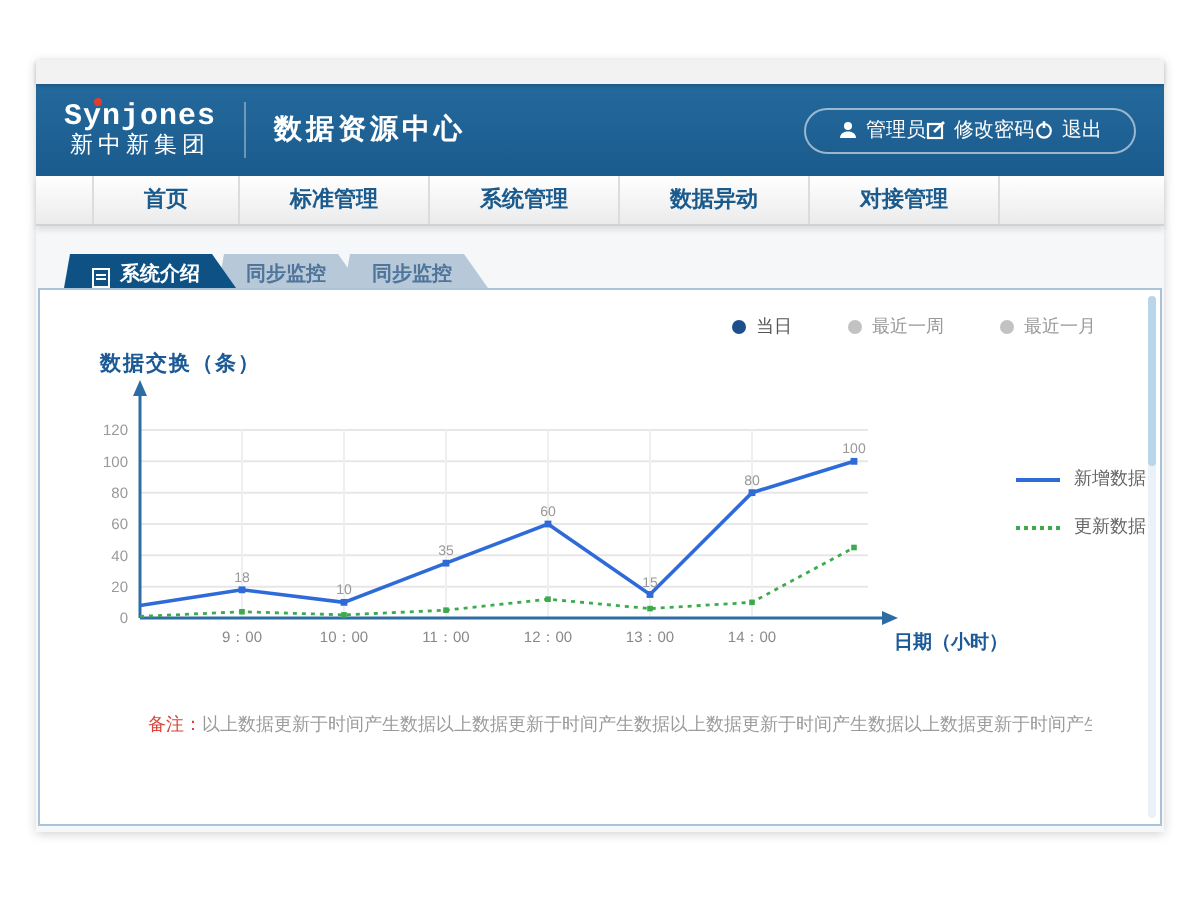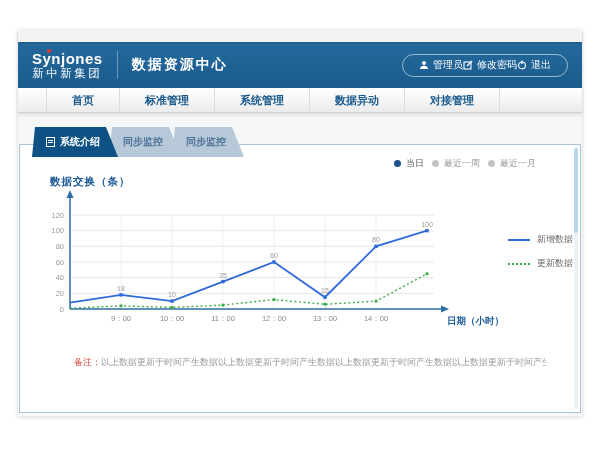--- a/index.html
+++ b/index.html
@@ -3,45 +3,45 @@
 <meta charset="utf-8">
 <style>
   html,body{margin:0;padding:0;background:#fff;}
   body{font-family:"Liberation Sans","DejaVu Sans",sans-serif;}
   .stage{position:relative;width:600px;height:450px;background:#fff;overflow:hidden;}
   .window{position:absolute;left:18px;top:30px;width:564px;height:386px;background:#f6f7f8;box-shadow:0 1px 5px rgba(0,0,0,.18);}
   .topstrip{height:12px;background:#f2f2f2;box-shadow:0 1px 2px rgba(0,0,0,.18);position:relative;z-index:5;}
   
   .header{height:46px;background:linear-gradient(#24699c,#1b5b8d);display:flex;align-items:center;padding:0 14px;position:relative;z-index:4;}
   .logo{position:relative;text-align:center;line-height:1.05;color:#fff;}
-  .logo .en{font-size:15px;font-weight:bold;letter-spacing:.5px;display:block;}
+  .logo .en{font-size:15px;font-weight:bold;letter-spacing:.5px;display:block;font-family:Liberation Mono, monospace;}
   .logo .cn{font-size:11.5px;font-weight:normal;letter-spacing:2.5px;display:block;}
   .logo .dot{position:absolute;left:15px;top:-2px;width:4px;height:4px;border-radius:50%;background:#e23b30;}
   .hdr-divider{width:1px;height:28px;background:rgba(255,255,255,.35);margin:0 14px;}
   .app-title{color:#fff;font-size:14px;letter-spacing:2px;font-weight:bold;font-family:Liberation Serif, serif;}
   .account{margin-left:auto;display:flex;align-items:center;border:1px solid rgba(255,255,255,.55);border-radius:12px;padding:3px 16px;height:15px;}
   .acct-item{display:flex;align-items:center;gap:4px;color:#fff;font-size:10px;cursor:pointer;white-space:nowrap;}
   .acct-item svg{display:block;}
   
   .navbar{height:24px;background:linear-gradient(#ffffff,#ebebeb);border-bottom:1px solid #d2d2d2;box-shadow:0 2px 3px rgba(0,0,0,.10);display:flex;padding-left:28px;position:relative;z-index:3;align-items:center;}
   .nav-item{padding:0 25px;line-height:24px;font-size:11px;font-weight:bold;color:#1a5a8c;border-right:1px solid #dcdcdc;cursor:pointer;}
   .nav-item:first-child{border-left:1px solid #dcdcdc;}
   
   .content{position:absolute;left:0;right:0;top:83px;bottom:0;background:#f6f7f8;}
   .tabs{display:flex;position:absolute;left:14px;top:14px;height:17px;z-index:2;}
-  .tab{display:flex;align-items:center;gap:5px;padding:0 18px 0 14px;font-size:10px;font-weight:bold;height:30px;
+  .tab{display:flex;align-items:flex-end;gap:5px;padding:0 18px 0 14px;font-size:10px;font-weight:bold;height:17px;
        clip-path:polygon(0 100%,3px 0,calc(100% - 12px) 0,100% 100%);cursor:pointer;}
   .tab.inactive{background:#b7c9d9;color:#50759a;margin-left:-9px;z-index:1;}
   .tab.active{background:#0d5185;color:#fff;z-index:2;position:relative;}
   .doc-icon{display:inline-block;width:7px;height:8px;border:1px solid #fff;position:relative;}
   .doc-icon::before,.doc-icon::after{content:"";position:absolute;left:1px;right:1px;height:1px;background:#fff;}
   .doc-icon::before{top:2px;} .doc-icon::after{top:4px;}
   .panel{position:absolute;left:1px;right:1px;top:31px;bottom:3px;background:#fff;border:1px solid #a9c4da;}
   
-  .radios{position:absolute;top:12px;right:44px;display:flex;gap:8px;align-items:center;justify-content:center;}
+  .radios{position:absolute;top:12px;right:32px;display:flex;gap:28px;align-items:center;justify-content:center;}
   .radio{display:flex;align-items:center;gap:5px;font-size:9px;cursor:pointer;}
   .radio .dot{width:7px;height:7px;border-radius:50%;}
   .radio.sel .dot{background:#1d4f8c;}
   .radio.sel{color:#555;}
   .radio.unsel .dot{background:#c2c2c2;}
   .radio.unsel{color:#999;}
   .ylabel{position:absolute;left:30px;top:30px;color:#1c5a96;font-weight:bold;font-size:10.5px;letter-spacing:1px;}
   .chart-svg{position:absolute;left:12px;top:44px;}
   
   .legend{position:absolute;left:488px;top:88px;}

